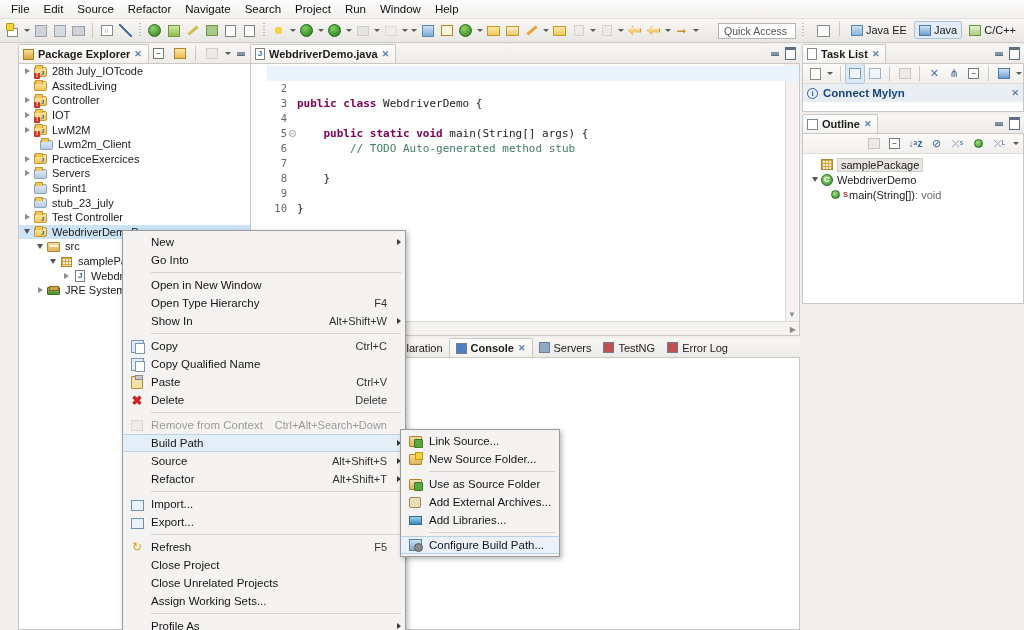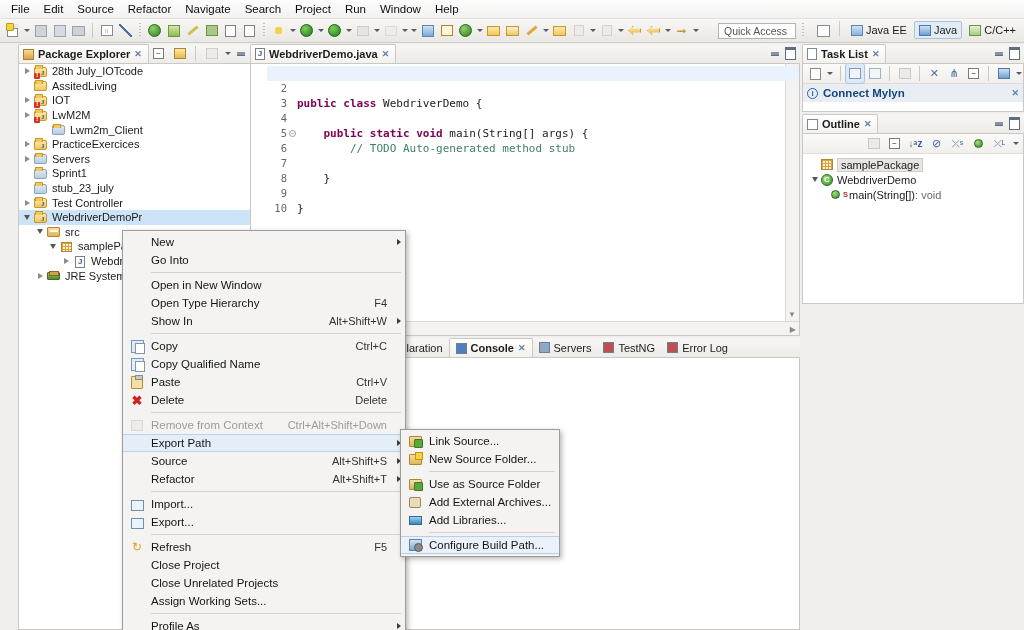--- a/index.html
+++ b/index.html
@@ -479,31 +479,39 @@
             <span class="folder"></span>
           </span>
           <span>AssitedLiving</span>
         </div>
         <div class="pkgrow" style="padding-left: 2px;">
           <span class="arrow closed"></span>
           <span class="ficon">
             <span class="folder jproj"></span>
             <span class="badge-err"></span>
           </span>
-          <span>IOT</span>
+          <span>Controller</span>
         </div>
         <div class="pkgrow" style="padding-left: 2px;">
           <span class="arrow closed"></span>
           <span class="ficon">
             <span class="folder jproj"></span>
             <span class="badge-err"></span>
           </span>
+          <span>IOT</span>
+        </div>
+        <div class="pkgrow" style="padding-left: 2px;">
+          <span class="arrow closed"></span>
+          <span class="ficon">
+            <span class="folder jproj"></span>
+            <span class="badge-err"></span>
+          </span>
           <span>LwM2M</span>
         </div>
-        <div class="pkgrow" style="padding-left: 20px;">
+        <div class="pkgrow" style="padding-left: 8px;">
           <span class="arrow"></span>
           <span class="ficon">
             <span class="folder" style="background:linear-gradient(#dfe9f3,#b9cde1);border-color:#8ba4bd"></span>
           </span>
           <span>Lwm2m_Client</span>
         </div>
         <div class="pkgrow" style="padding-left: 2px;">
           <span class="arrow closed"></span>
           <span class="ficon">
             <span class="folder jproj"></span>
@@ -837,26 +845,26 @@
         <span class="mlabel">Delete</span>
         <span class="maccel">Delete</span>
         <span class="" style="width: 12px; flex: 0 0 12px;"></span>
       </div>
       <div class="msep"></div>
       <div class="mrow dis">
         <span class="mic">
           <span style="width:12px;height:11px;background:#eeece9;border:1px solid #dcd9d4;display:block"></span>
         </span>
         <span class="mlabel">Remove from Context</span>
-        <span class="maccel">Ctrl+Alt+Shift+Down</span>
+        <span class="maccel">Ctrl+Alt+Search+Down</span>
         <span class="" style="width: 12px; flex: 0 0 12px;"></span>
       </div>
       <div class="mrow hl">
         <span class="mic"></span>
-        <span class="mlabel">Export Path</span>
+        <span class="mlabel">Build Path</span>
         <span class="maccel"></span>
         <span class="marrow" style=""></span>
       </div>
       <div class="mrow">
         <span class="mic"></span>
         <span class="mlabel">Source</span>
         <span class="maccel">Alt+Shift+S</span>
         <span class="marrow" style=""></span>
       </div>
       <div class="mrow">

